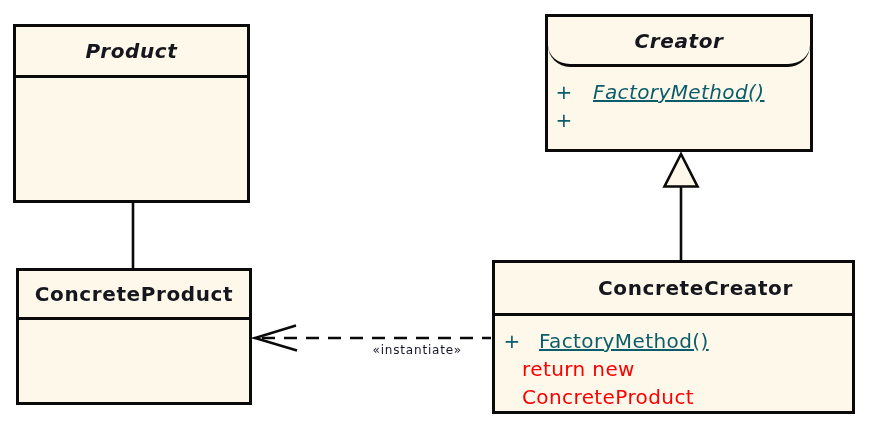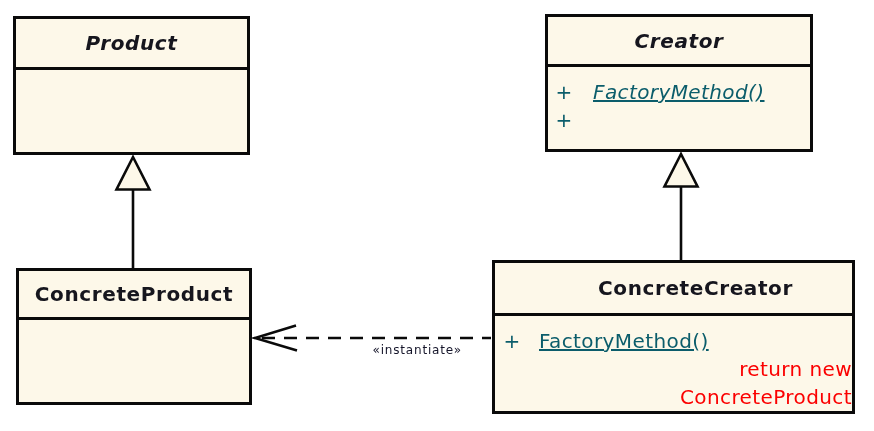--- a/index.html
+++ b/index.html
@@ -67,28 +67,27 @@
     width: 30px;
     text-align: center;
     flex: 0 0 auto;
   }
   .method-label { padding-left: 13px; text-decoration: underline; }
   .method-label.italic { font-style: italic; }
   .note-row {
     line-height: 28px;
     letter-spacing: 0.4px;
     color: var(--note-red);
-    padding-left: 78px;
-    text-align: right;
+    padding-left: 27px;
   }
 
-  #product          { left: 13px;  top: 16px;  width: 237px; height: 139px; }
+  #product          { left: 13px;  top: 24px;  width: 237px; height: 179px; }
   #product .uml-title { height: 51px; }
   #creator          { left: 545px; top: 14px;  width: 268px; height: 138px; }
-  #creator .uml-title { height: 50px; }
+  #creator .uml-title { height: 50px; border-radius: 22px; }
   #concrete-product { left: 16px;  top: 268px; width: 236px; height: 137px; }
   #concrete-product .uml-title { height: 49px; }
   #concrete-creator { left: 492px; top: 260px; width: 363px; height: 154px; }
   #concrete-creator .uml-title { height: 58px; padding-left: 44px; }
   #creator .method-vis { width: 32px; }
   #concrete-creator .method-vis { width: 34px; }
   #concrete-creator .method-label { padding-left: 10px; }
 
   .dep-label {
     position: absolute;

